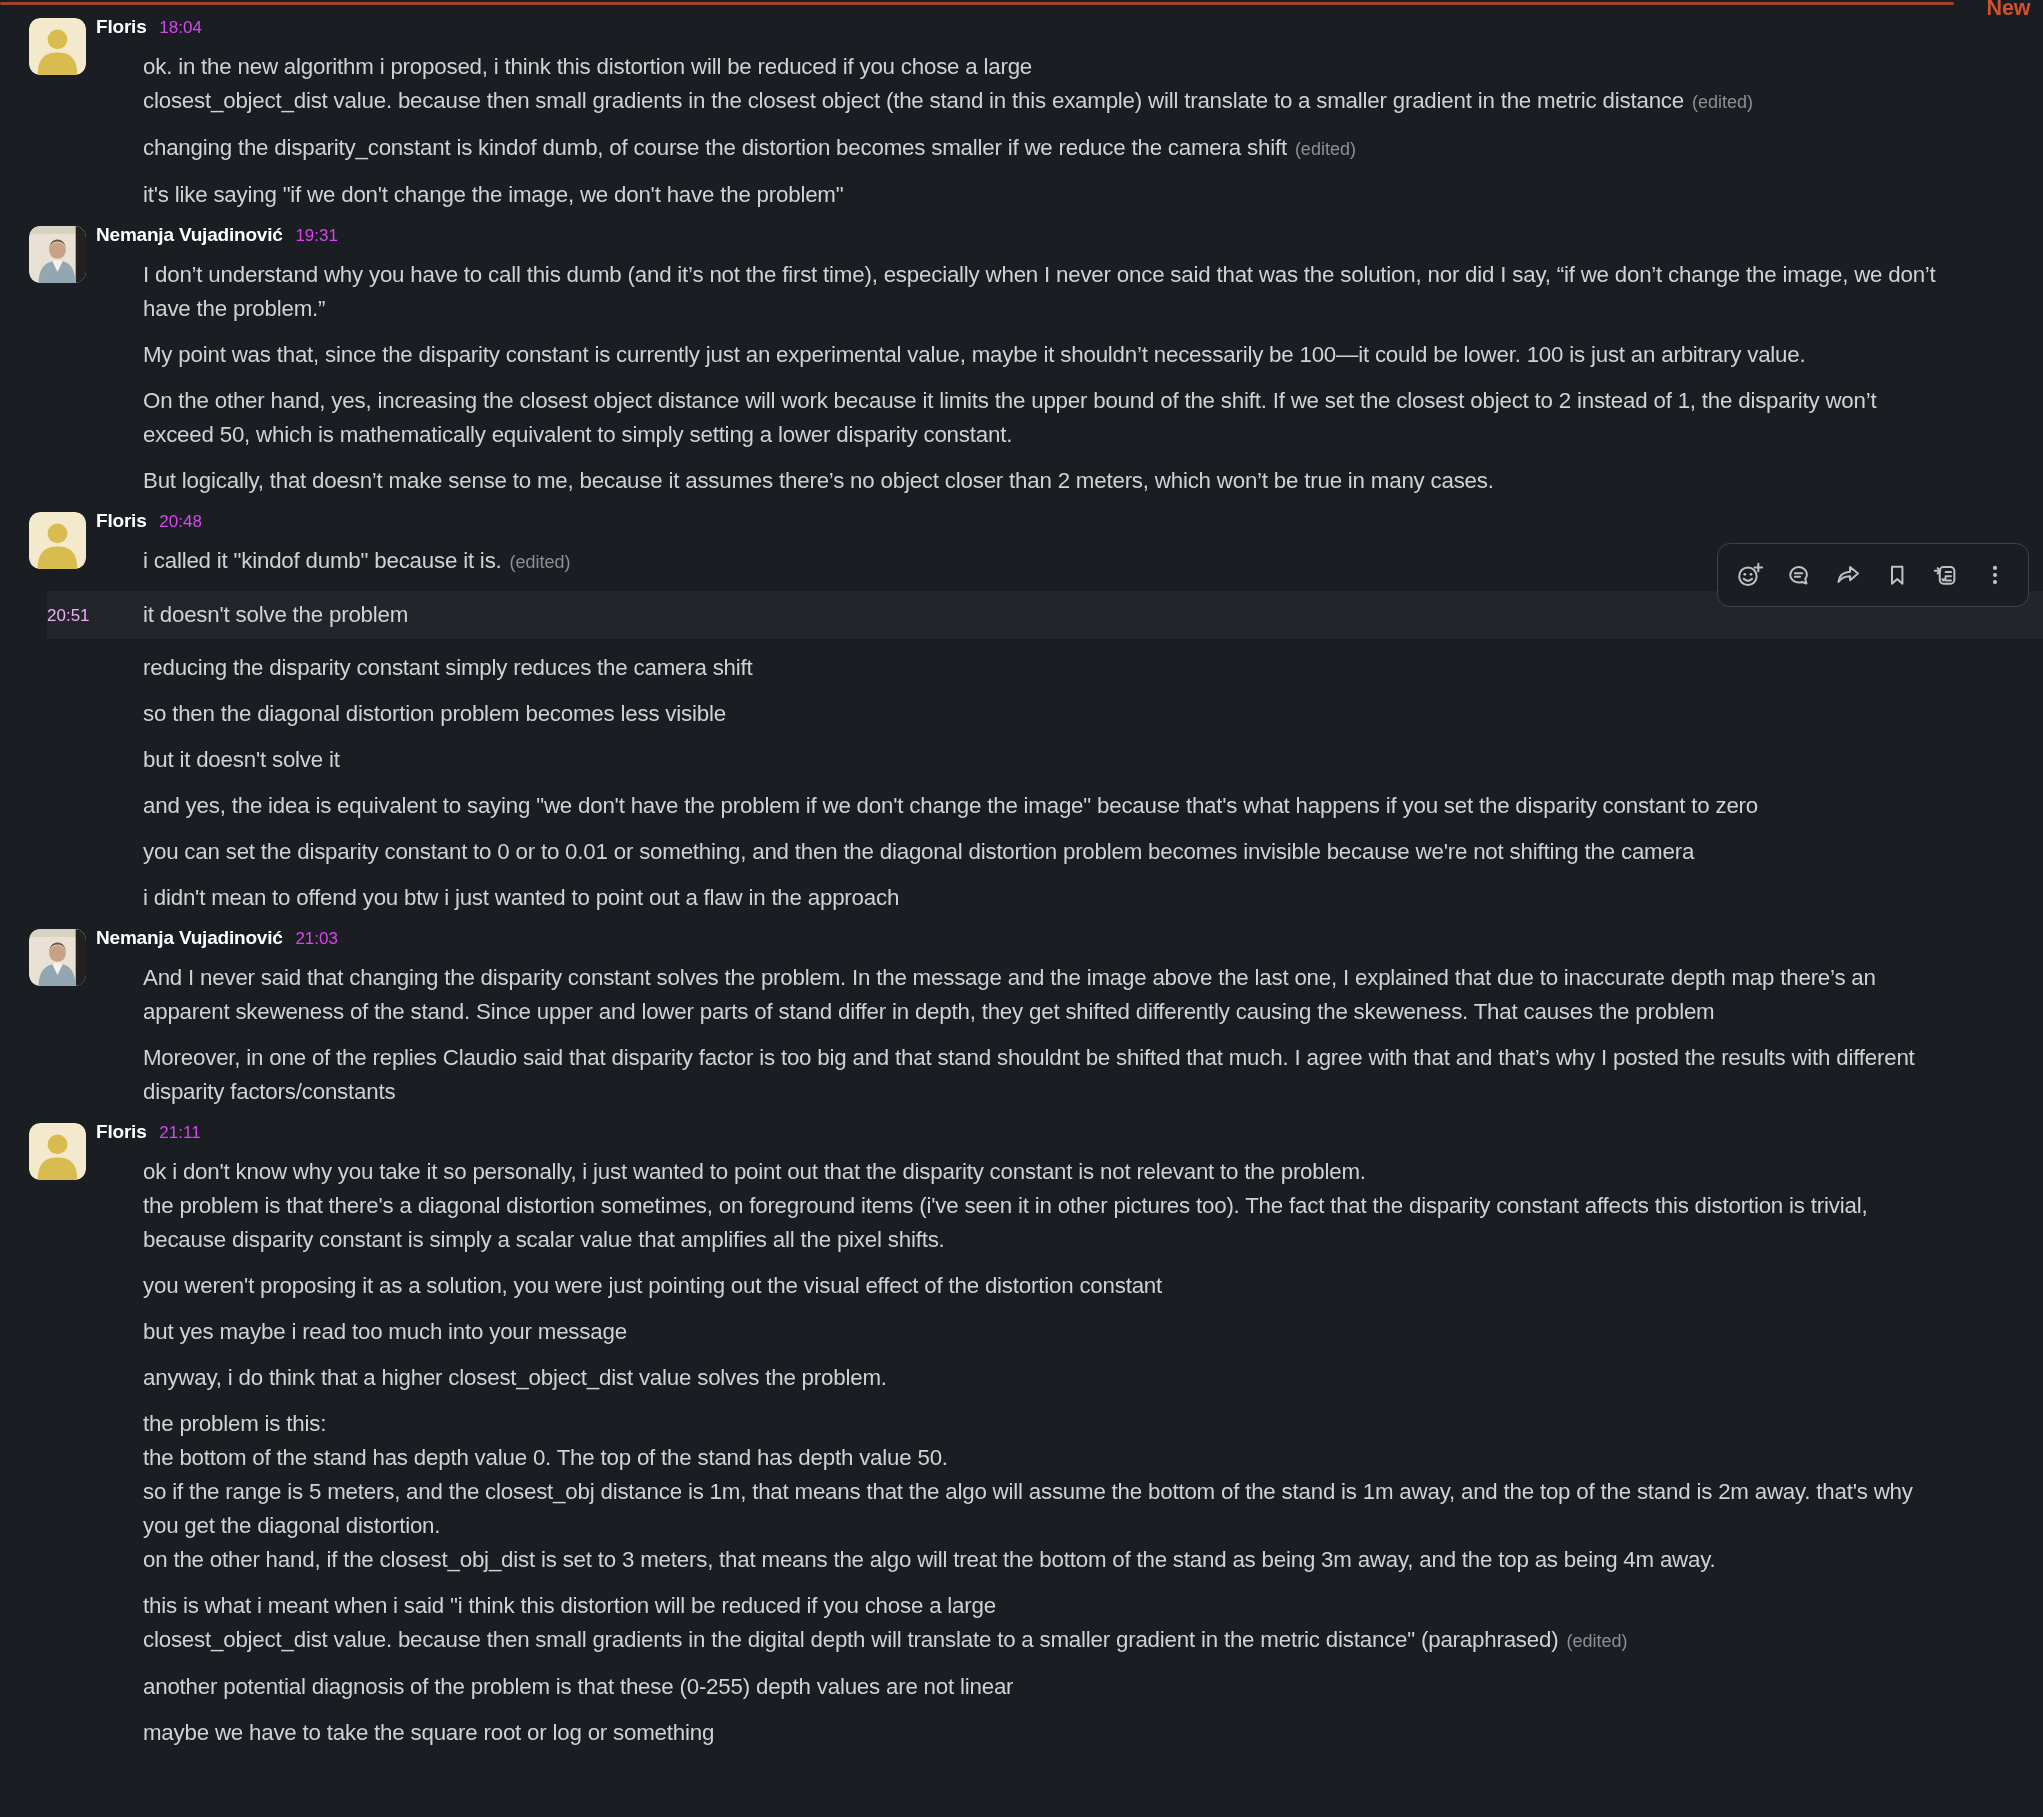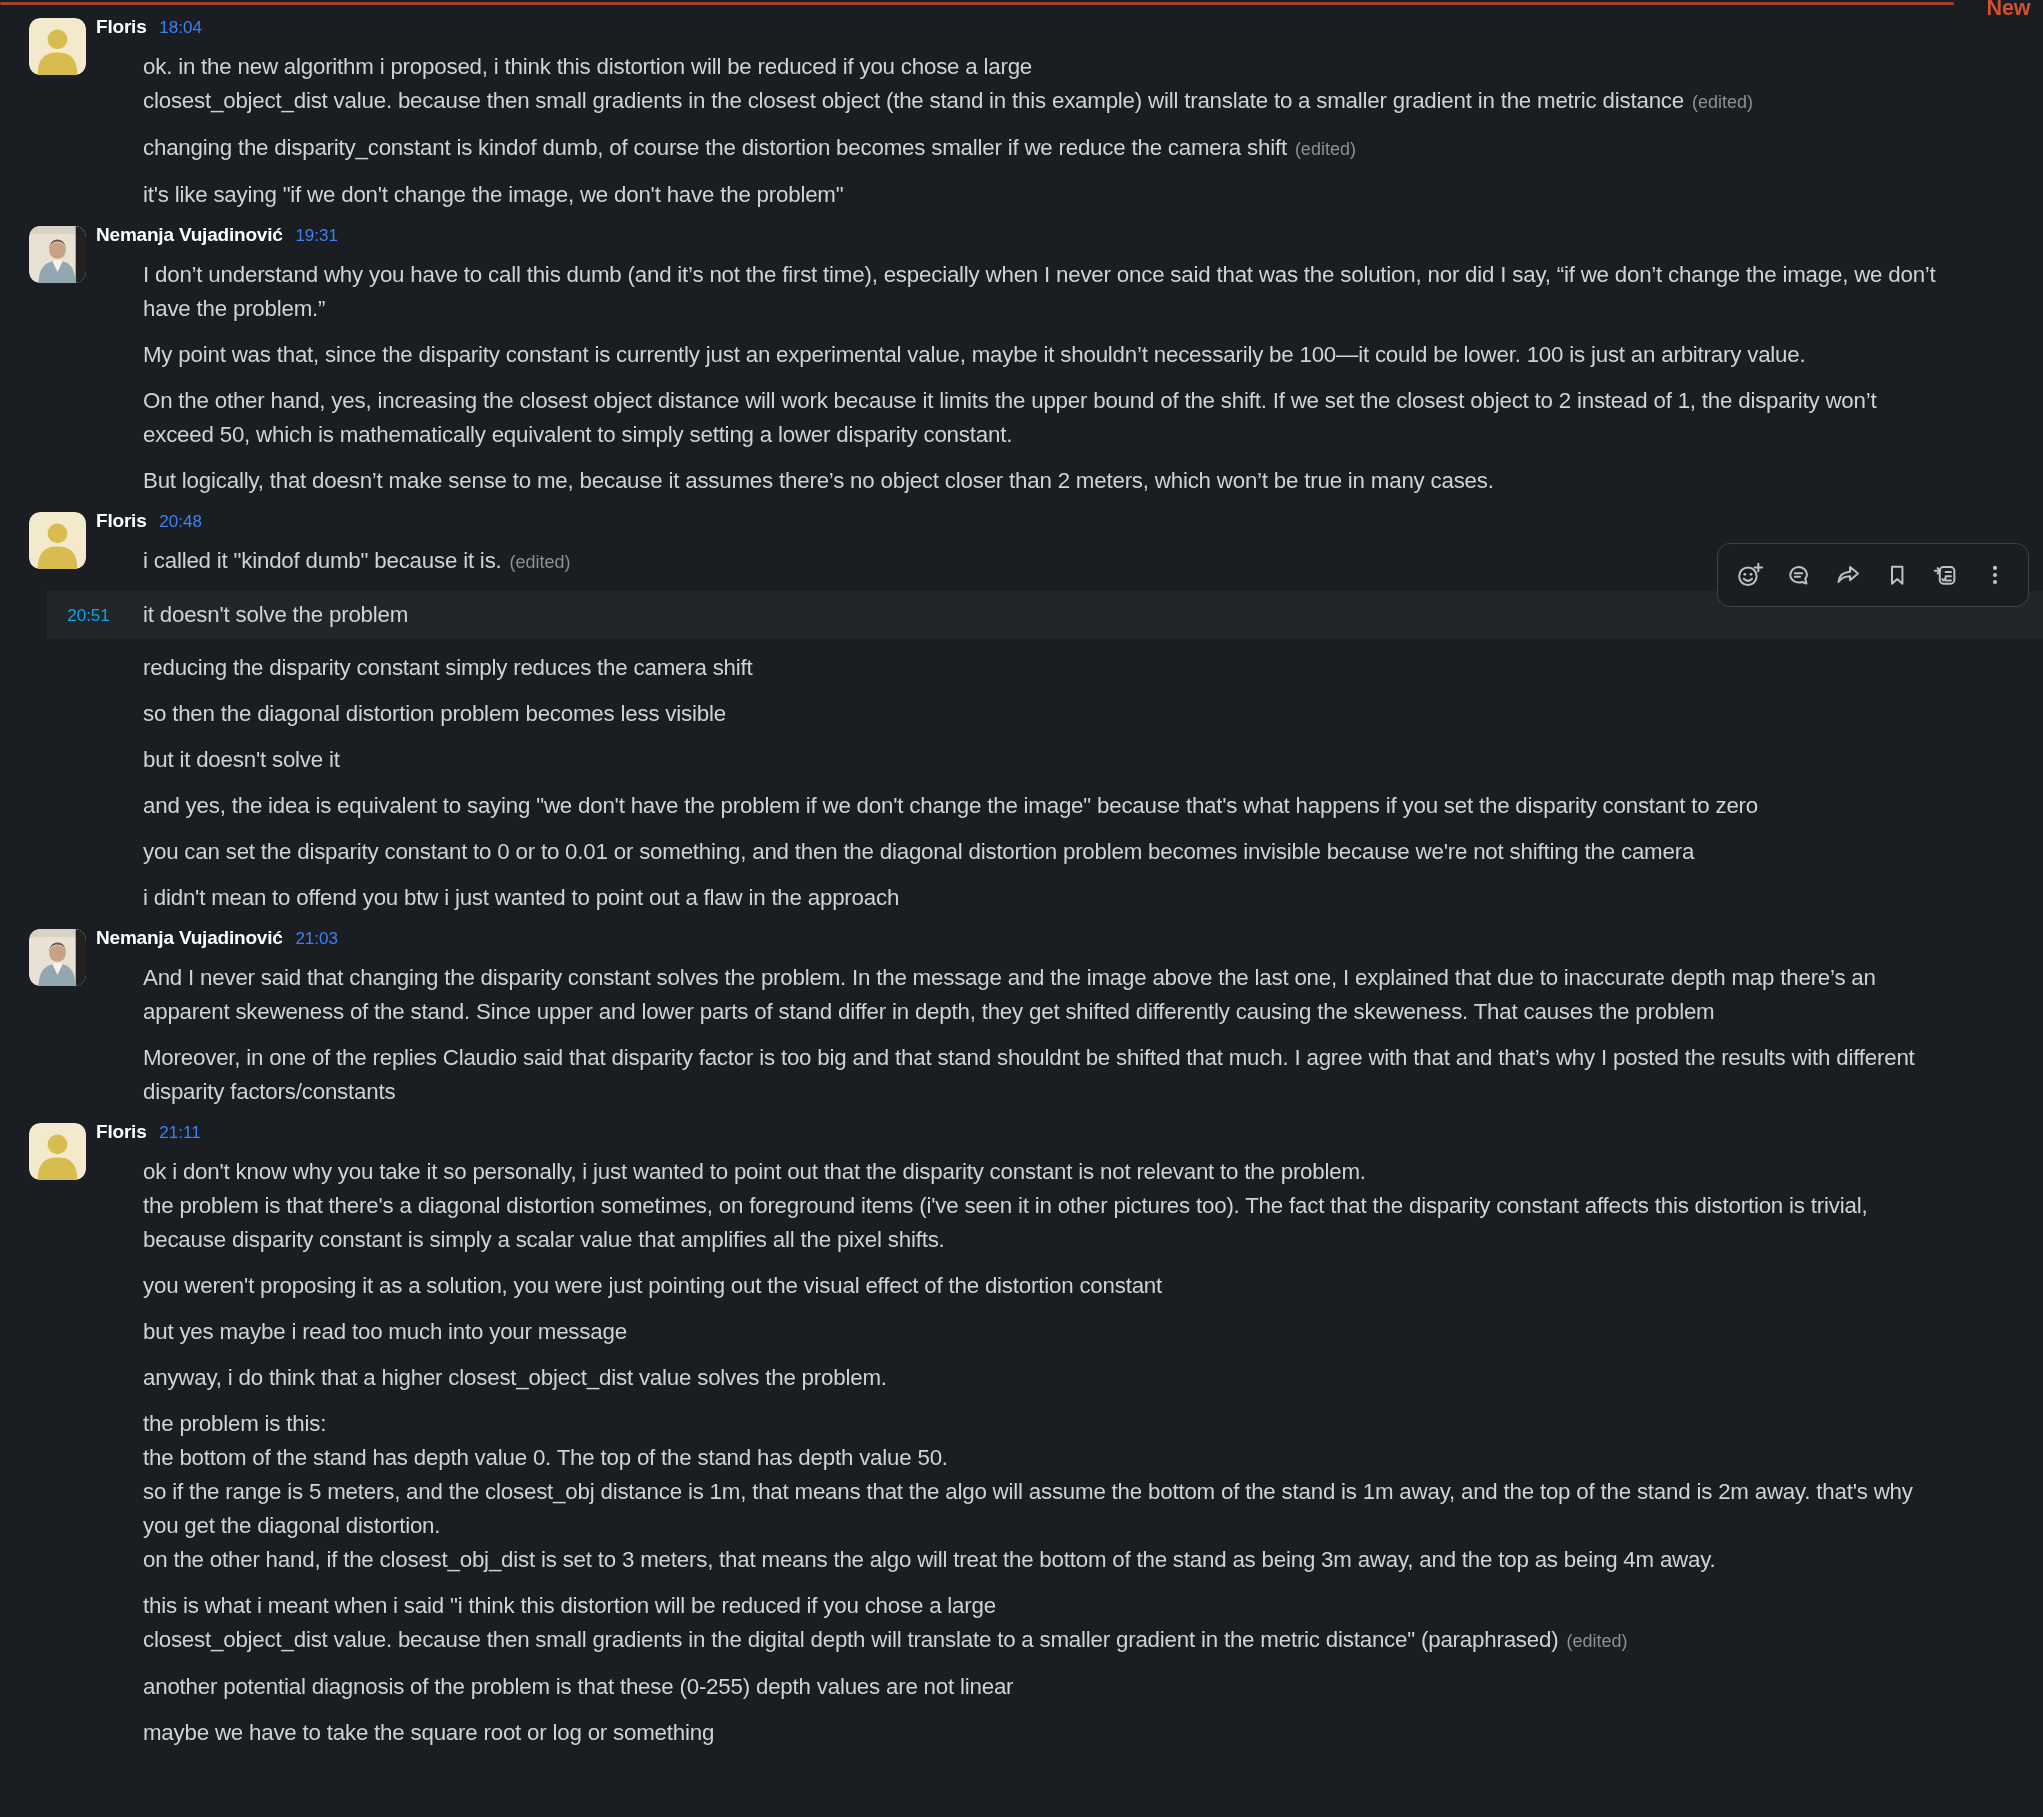--- a/index.html
+++ b/index.html
@@ -18,27 +18,27 @@
   .new-divider .line { position:absolute; top:2.4px; left:0; right:89px; height:2.4px; background:#A0432A; border-radius:1.6px; }
   .new-label { position:absolute; right:12.8px; top:-4px; font-size:21.5px; font-weight:700; color:#D2502E; letter-spacing:-0.2px; }
 
   
   .message-list { position:relative; padding-top:16px; }
   .group { position:relative; margin-bottom:8px; }
   .header-row { position:relative; padding-left:96px; height:34px; display:flex; align-items:baseline; gap:12.8px; }
   .avatar { position:absolute; left:29px; top:1.6px; width:57px; height:57px; border-radius:11.2px; overflow:hidden; cursor:pointer; }
   .avatar svg { display:block; }
   .author { font-size:19px; font-weight:700; color:#FFFFFF; letter-spacing:-0.2px; cursor:pointer; }
-  .time { font-size:17px; color:#3b82f6; cursor:pointer; }
+  .time { font-size:17px; color:#d946ef; cursor:pointer; }
 
   .item { position:relative; padding:0 96px 0 96px; margin-bottom:12px;margin-left:47px; }
   .item .text { font-size:22.3px; line-height:34px; letter-spacing:-0.2px; white-space:pre-wrap; max-width:1859px; }
   .edited { font-size:18px; color:#8D8F93; margin-left:8px; letter-spacing:0; }
   .item.highlight { background:#222529; padding-top:7.2px; padding-bottom:7.2px; margin-bottom:12px; z-index:2; }
-  .gutter-time { position:absolute; left:0; top:16px; width:83px; text-align:center; font-size:17px; color:#0ea5e9; cursor:pointer; }
+  .gutter-time { position:absolute; left:0; top:16px; width:83px; text-align:left; font-size:17px; color:#f0abfc; cursor:pointer; }
   .item.highlight .gutter-time { top:15px; }
 
   
   .toolbar {
     position:absolute; right:14.4px; top:-48px;
     display:flex; align-items:center;
     background:#1A1D21;
     border:1.6px solid #3F4248;
     border-radius:12.8px;
     padding:8px 8px;

